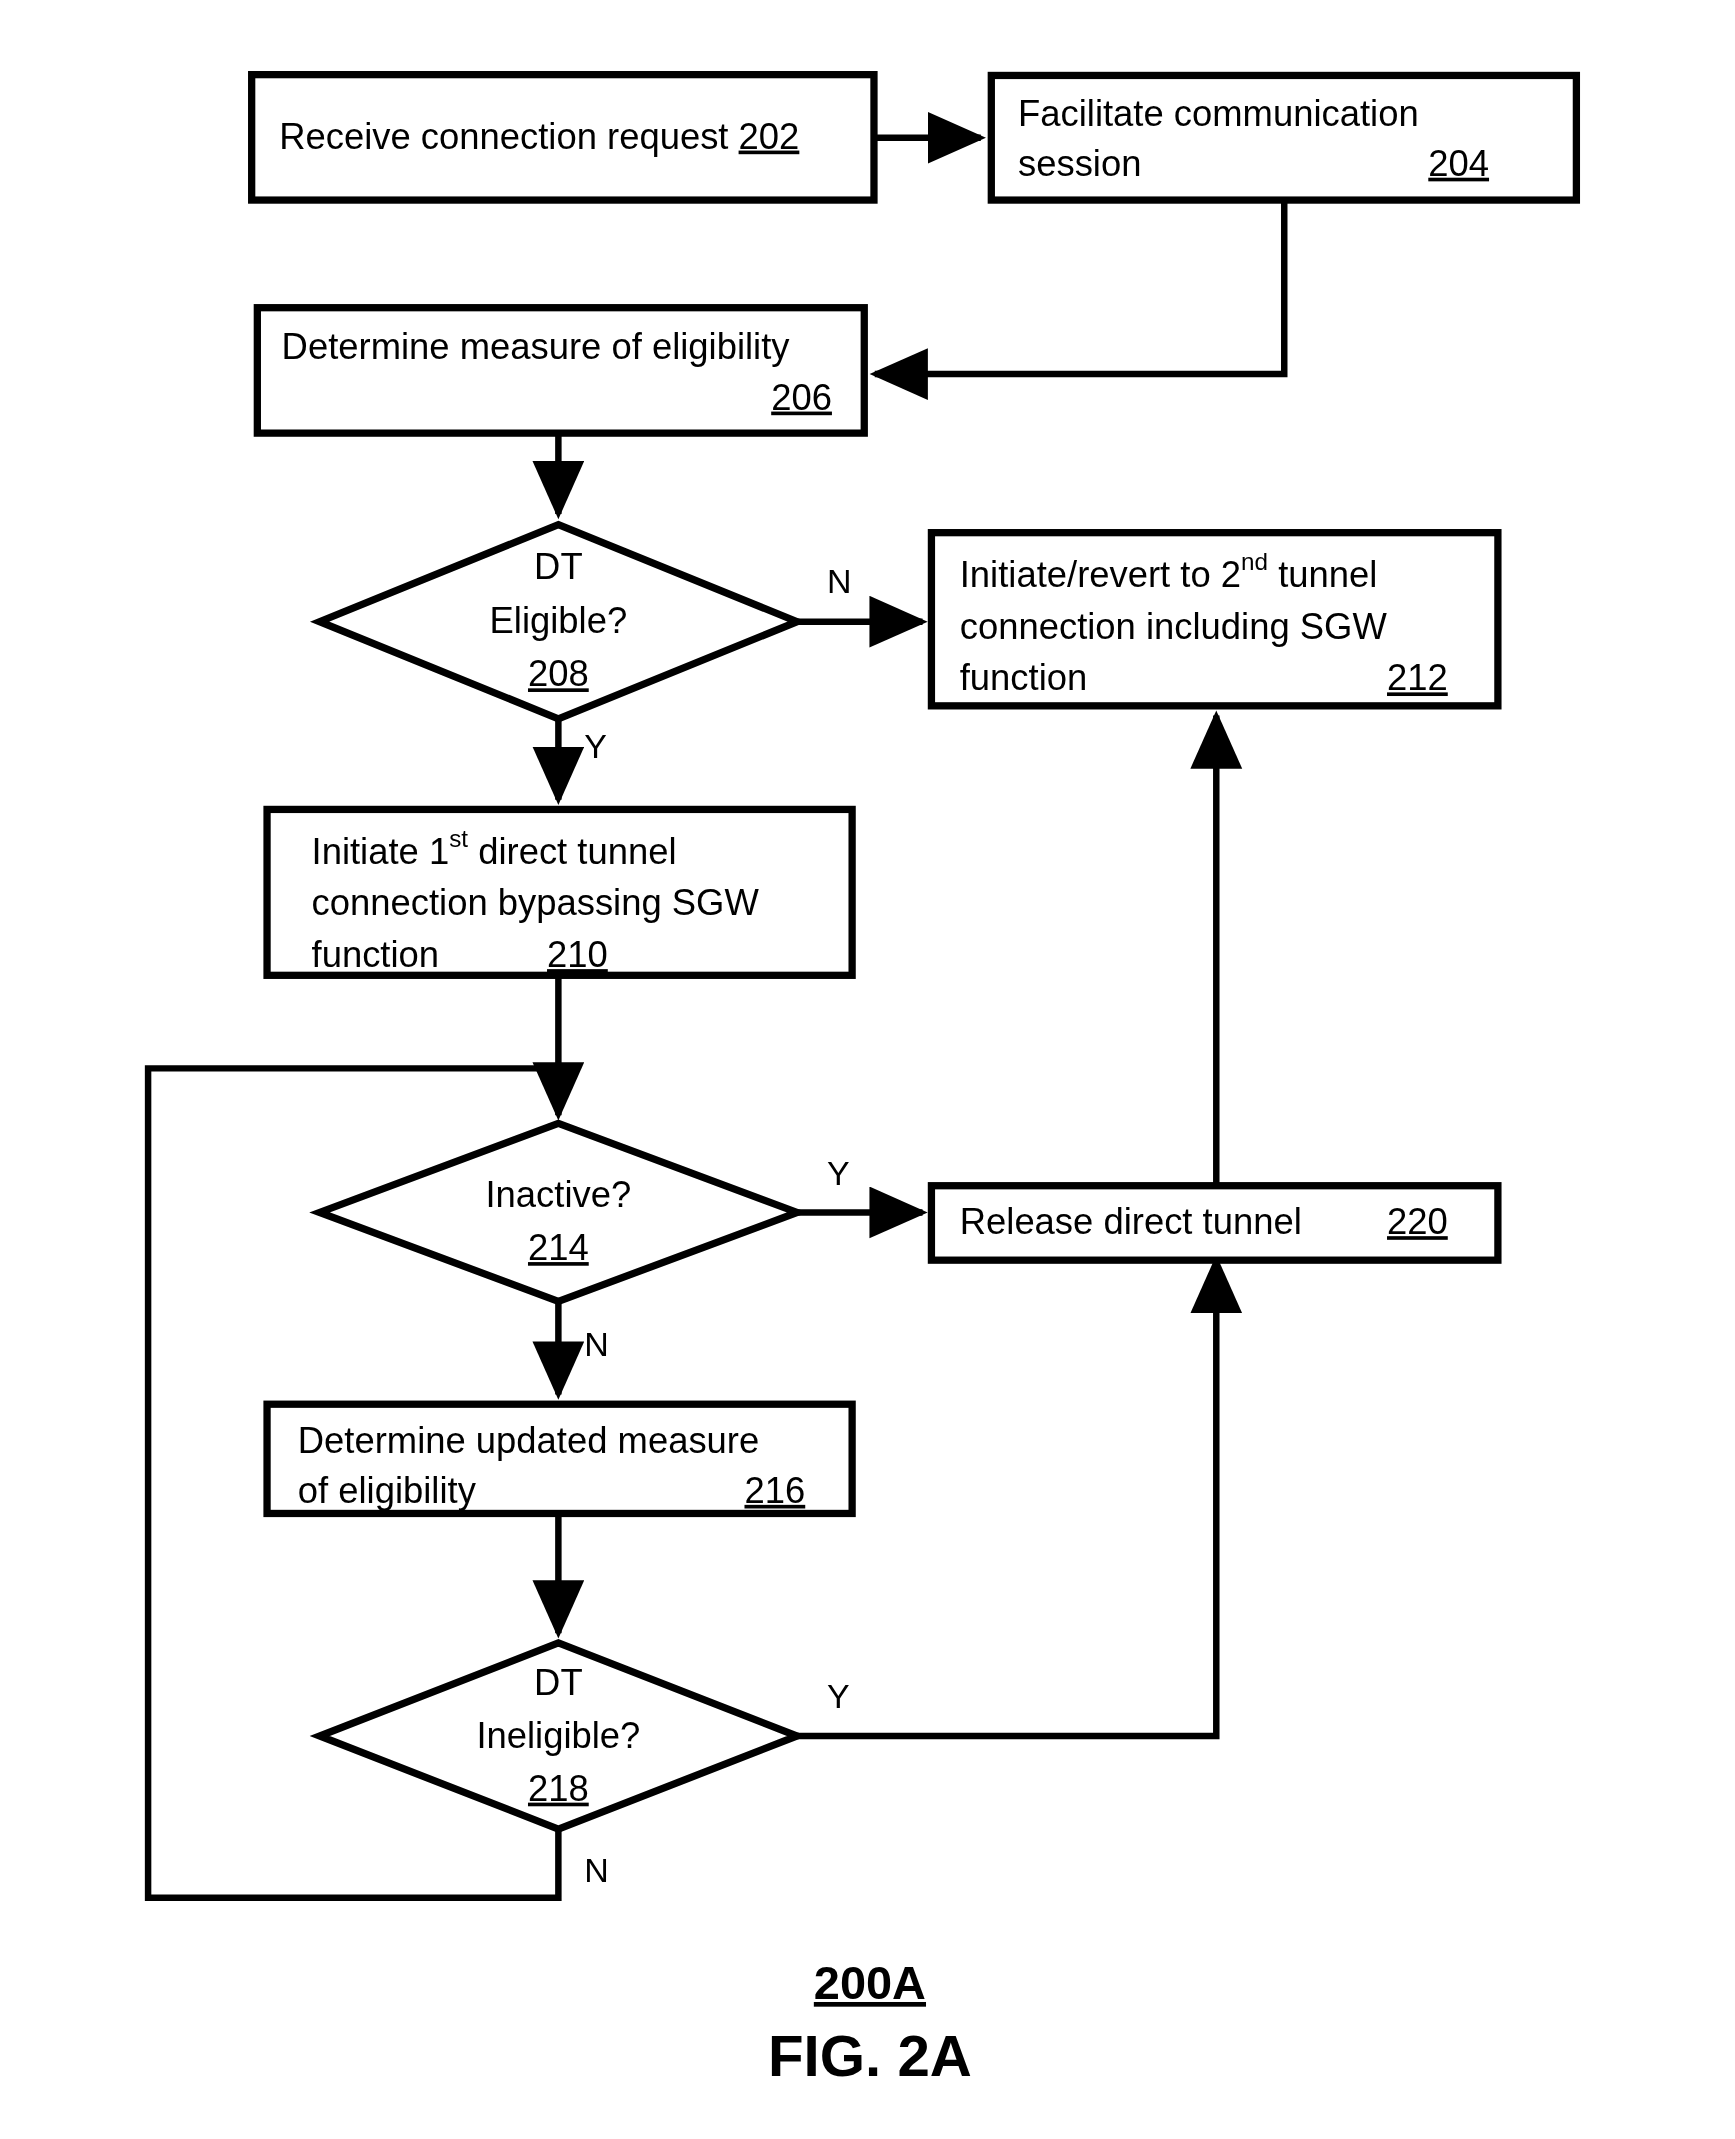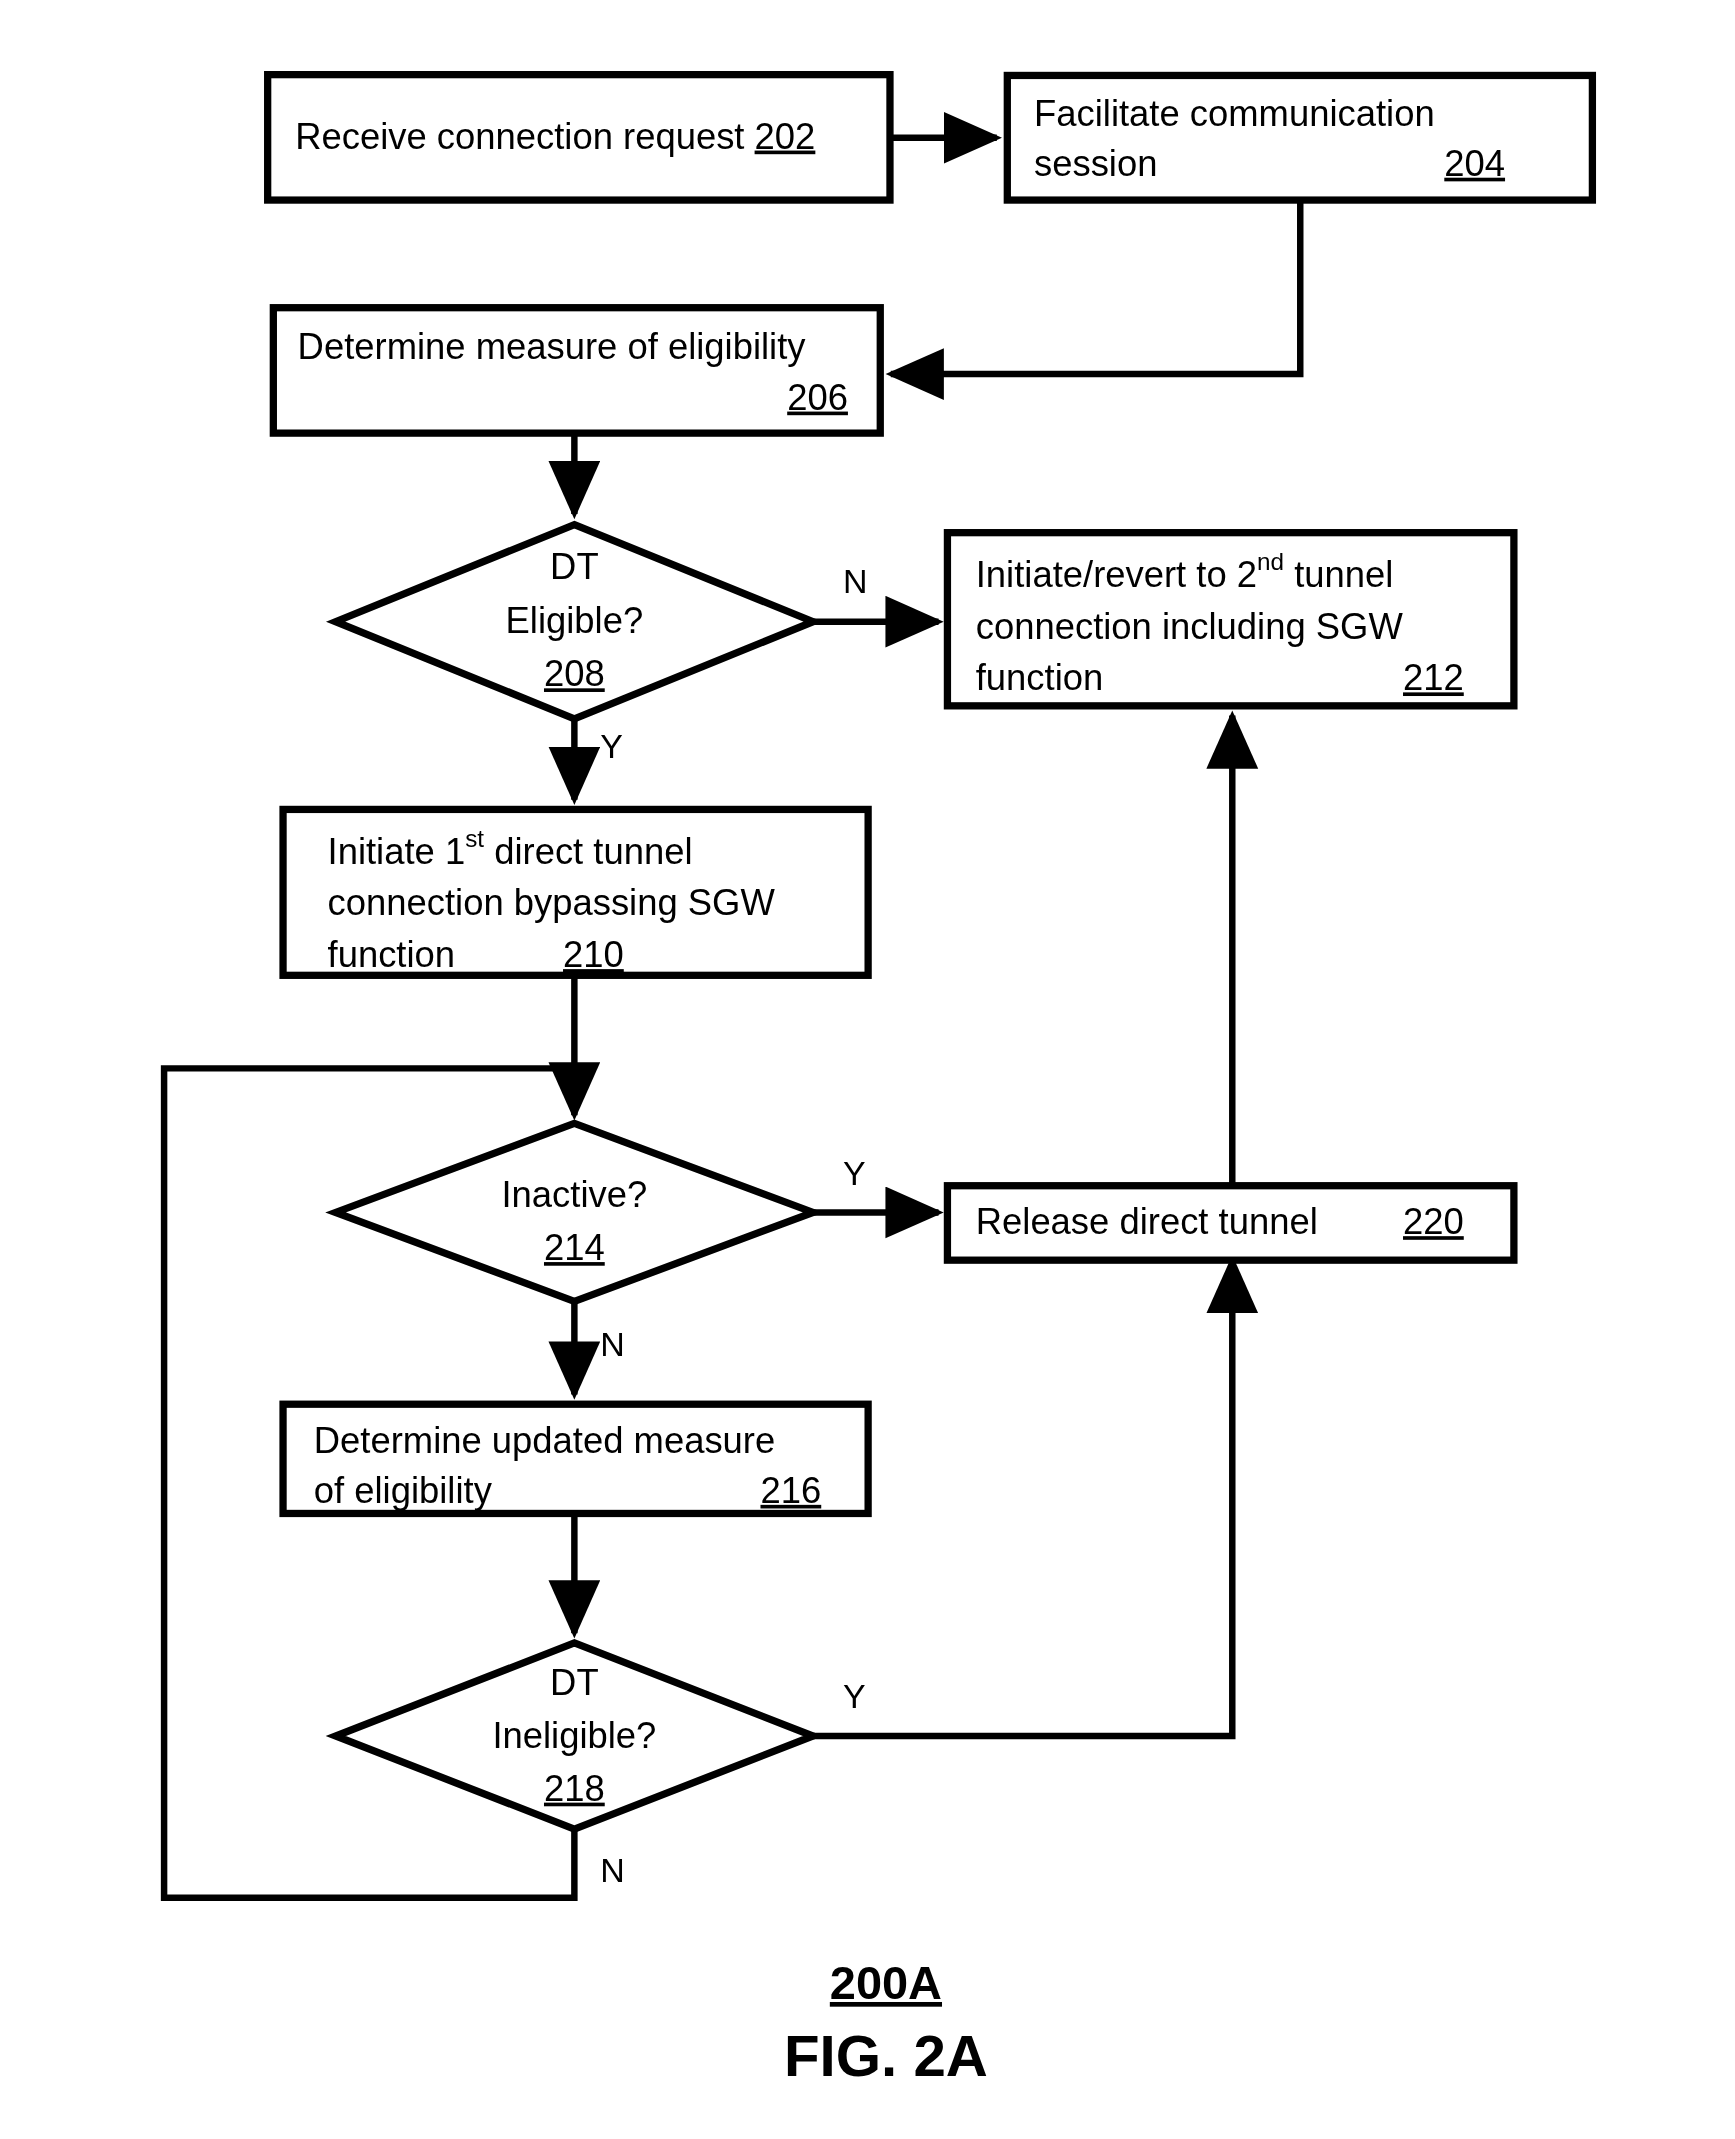--- a/index.html
+++ b/index.html
@@ -12,21 +12,20 @@
     width: 1735px;
     height: 2140px;
     font-family: "Liberation Sans", sans-serif;
     color: #000000;
     overflow: hidden;
   }
   #figure-root {
     position: relative;
     width: 1525px;
     height: 2140px;
-    margin-left: 16px;
   }
   svg.flow {
     position: absolute;
     inset: 0;
     width: 1735px;
     height: 2140px;
     display: block;
   }
   .node-shape {
     fill: #ffffff;

